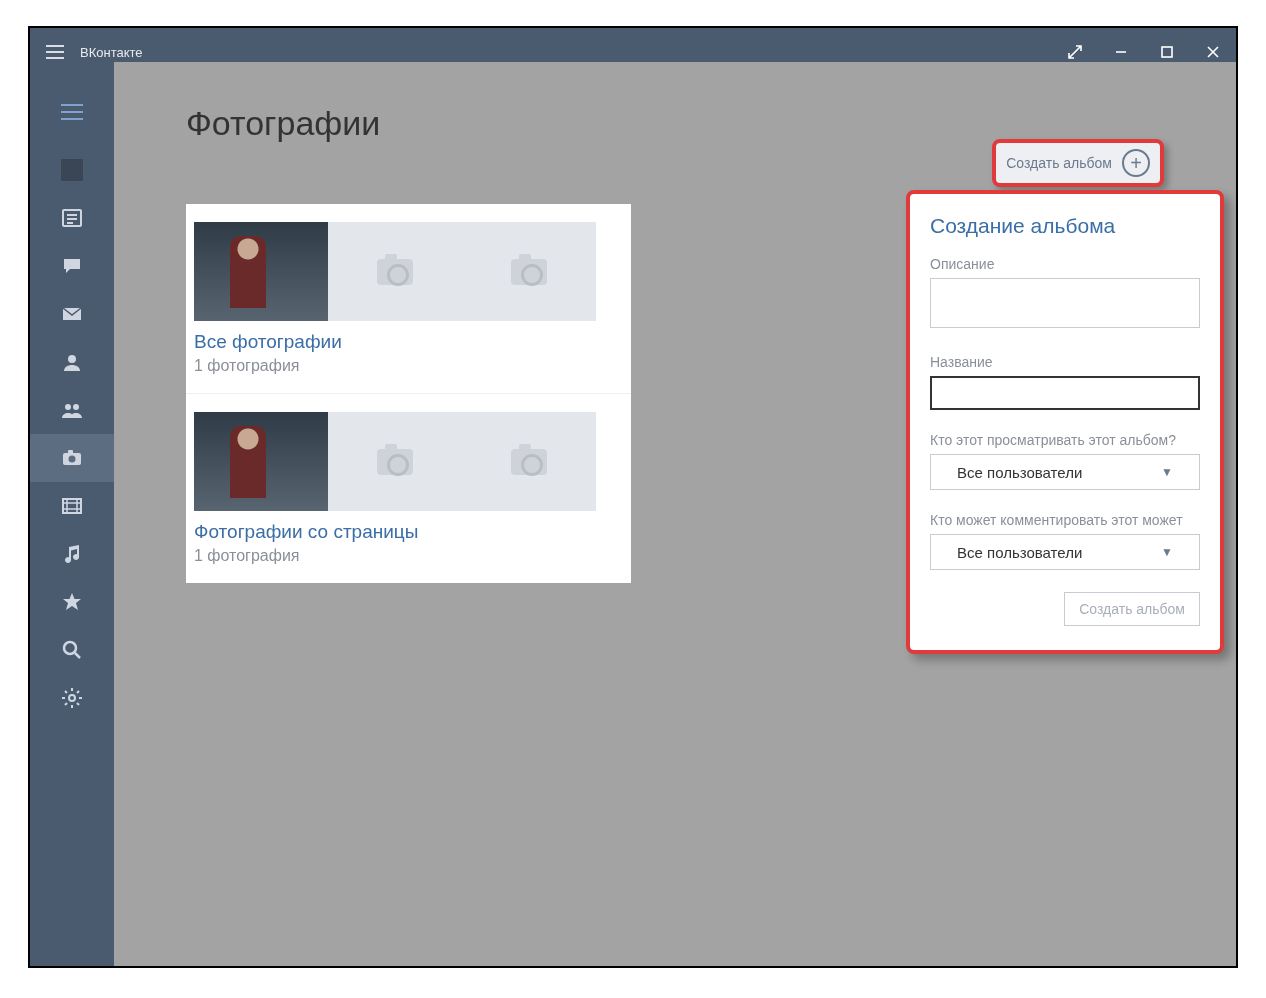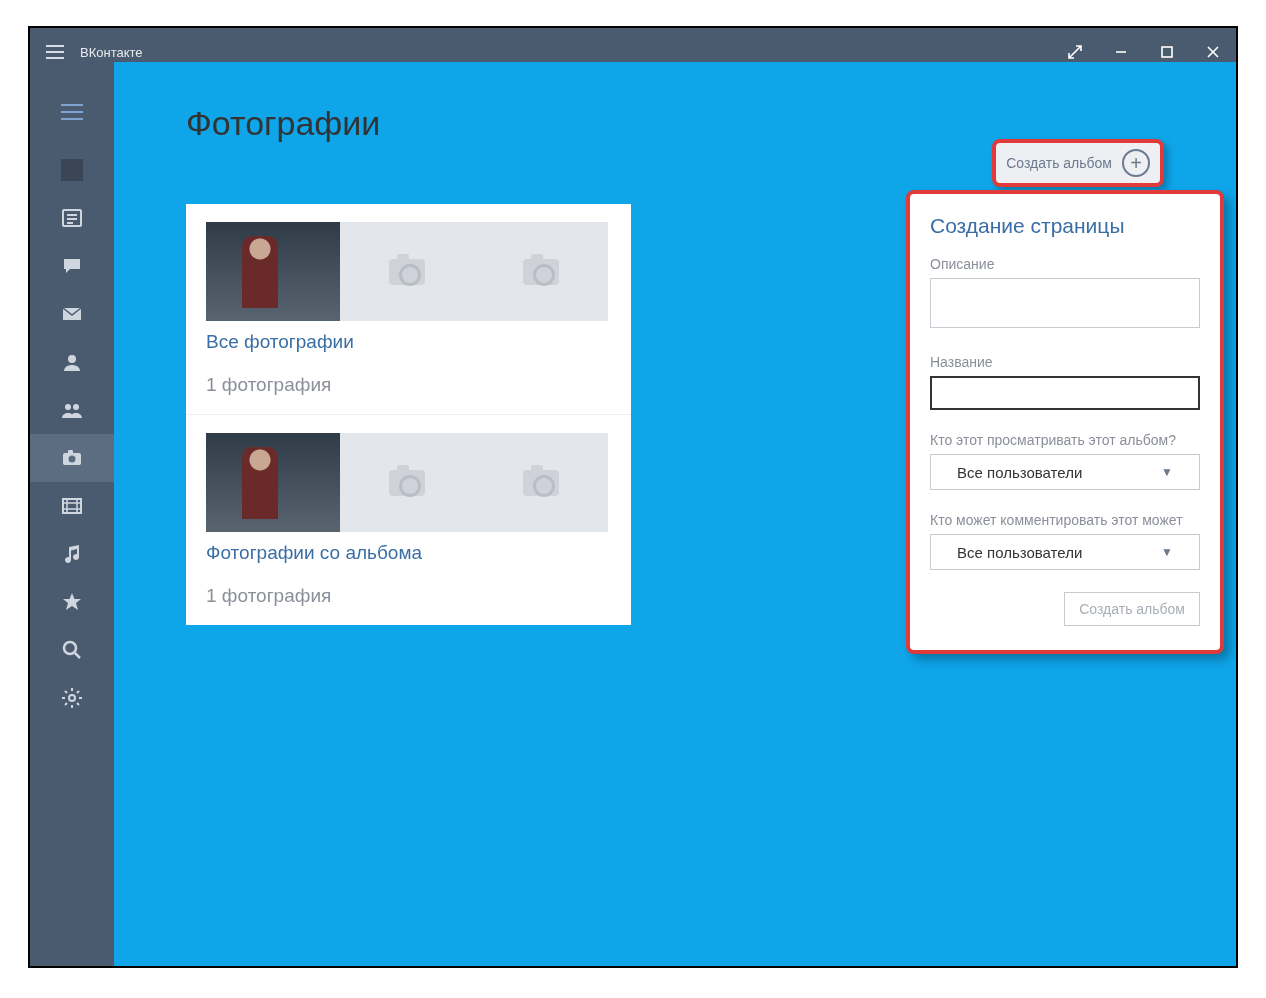--- a/index.html
+++ b/index.html
@@ -11,37 +11,37 @@
   .titlebar .title { font-size: 13px; color: #e6e9ee; }
   .titlebar .controls { position: absolute; right: 0; top: 0; height: 100%; display: flex; }
   .titlebar .controls .btn { width: 46px; height: 100%; display: flex; align-items: center; justify-content: center; color: #fff; cursor: pointer; }
   .body-area { position: absolute; top: 34px; left: 0; right: 0; bottom: 0; display: flex; }
   .sidebar { width: 84px; background: #4b5b6f; display: flex; flex-direction: column; align-items: center; padding-top: 26px; gap: 0; }
   .sidebar .s-item { width: 84px; height: 48px; display: flex; align-items: center; justify-content: center; cursor: pointer; }
   .sidebar .s-item.active { background: #5c6d82; }
   .sidebar .s-item svg, .sidebar .s-item .avatar { width: 22px; height: 22px; }
   .sidebar .avatar { background: #3a4656; display: block; }
   .sidebar .s-hamburger { margin-bottom: 10px; }
-  .main { flex: 1; background: #0ea5e9; position: relative; overflow: hidden; }
+  .main { flex: 1; background: #a3a3a3; position: relative; overflow: hidden; }
   .page-title { position: absolute; top: 42px; left: 72px; font-size: 34px; color: #333; font-weight: 400; }
   .create-album-btn { position: absolute; top: 77px; right: 72px; display: flex; align-items: center; gap: 10px; border: 4px solid #e03a3a; border-radius: 8px; padding: 6px 10px; cursor: pointer; box-shadow: 4px 4px 6px rgba(0,0,0,.25); background: #edeff3; }
   .create-album-btn .lbl { font-size: 14px; color: #6b7a8f; }
   .create-album-btn .plus { width: 28px; height: 28px; border: 2px solid #6b7a8f; border-radius: 50%; display: flex; align-items: center; justify-content: center; color: #6b7a8f; font-size: 20px; line-height: 1; }
   .albums-col { position: absolute; top: 142px; left: 72px; width: 445px; background: #fff; }
-  .album-card { padding: 18px 20px 18px 20px; border-bottom: 1px solid #edeff3; }
+  .album-card { padding: 18px 20px 18px 8px; border-bottom: 1px solid #edeff3; }
   .album-card:last-child { border-bottom: none; }
   .thumbs { display: flex; gap: 0; }
   .thumb { width: 134px; height: 99px; background: #e3e6ea; display: flex; align-items: center; justify-content: center; }
   .thumb.real { background: linear-gradient(#2f3b47, #586570); position: relative; }
   .thumb.real::after { content: ""; position: absolute; left: 36px; top: 14px; width: 36px; height: 72px; background: radial-gradient(circle at 50% 18%, #c9a893 0 10px, transparent 11px), linear-gradient(#6b2a2a,#6b2a2a); border-radius: 10px 10px 0 0; }
   .thumb .cam { width: 36px; height: 26px; background: #cfd3d9; border-radius: 4px; position: relative; }
   .thumb .cam::after { content: ""; position: absolute; left: 10px; top: 5px; width: 16px; height: 16px; border: 3px solid #b9bec6; border-radius: 50%; }
   .thumb .cam::before { content: ""; position: absolute; left: 8px; top: -5px; width: 12px; height: 6px; background: #cfd3d9; border-radius: 2px 2px 0 0; }
   .album-title { margin-top: 10px; font-size: 19px; color: #3a6ea5; cursor: pointer; }
-  .album-count { margin-top: 21px; font-size: 19px; color: #8a8f99; }
+  .album-count { margin-top: 4px; font-size: 16px; color: #8a8f99; }
   .create-panel { position: absolute; top: 128px; right: 12px; width: 318px; background: #fff; border: 4px solid #e03a3a; border-radius: 8px; box-shadow: 6px 6px 10px rgba(0,0,0,.28); padding: 20px 20px 24px 20px; }
   .create-panel h2 { font-size: 21px; color: #3a6ea5; font-weight: 400; margin-bottom: 18px; }
   .create-panel label { display: block; font-size: 14px; color: #8a8f99; margin-bottom: 6px; }
   .create-panel input[type=text] { width: 100%; height: 34px; border: 2px solid #333; padding: 4px 8px; font-size: 15px; outline: none; }
   .create-panel textarea { width: 100%; height: 50px; border: 1px solid #c8ccd2; padding: 6px 8px; font-size: 15px; resize: none; outline: none; }
   .create-panel .field { margin-bottom: 22px; }
   .create-panel .select { width: 100%; height: 36px; border: 1px solid #c8ccd2; background: #fff; display: flex; align-items: center; justify-content: space-between; padding: 0 26px; font-size: 15px; color: #333; cursor: pointer; }
   .create-panel .select .chev { font-size: 12px; color: #6b7a8f; }
   .create-panel .submit { float: right; border: 1px solid #c8ccd2; background: #fff; color: #a9aeb7; font-size: 14px; padding: 8px 14px; cursor: pointer; }
 </style>
@@ -182,27 +182,27 @@
         <div class="album-card">
           <div class="thumbs">
             <div class="thumb real"></div>
             <div class="thumb">
                 <div class="cam"></div>
               </div>
             <div class="thumb">
                 <div class="cam"></div>
               </div>
           </div>
-          <div class="album-title">Фотографии со альбома</div>
+          <div class="album-title">Фотографии со страницы</div>
           <div class="album-count">1 фотография</div>
         </div>
       </div>
 
       <div class="create-panel">
-        <h2>Создание страницы</h2>
+        <h2>Создание альбома</h2>
         <div class="field">
           <label>Описание</label>
           <textarea style=""></textarea>
         </div>
         <div class="field">
           <label>Название</label>
           <input type="text" value="" style="">
         </div>
         <div class="field">
           <label>Кто этот просматривать этот альбом?</label>

